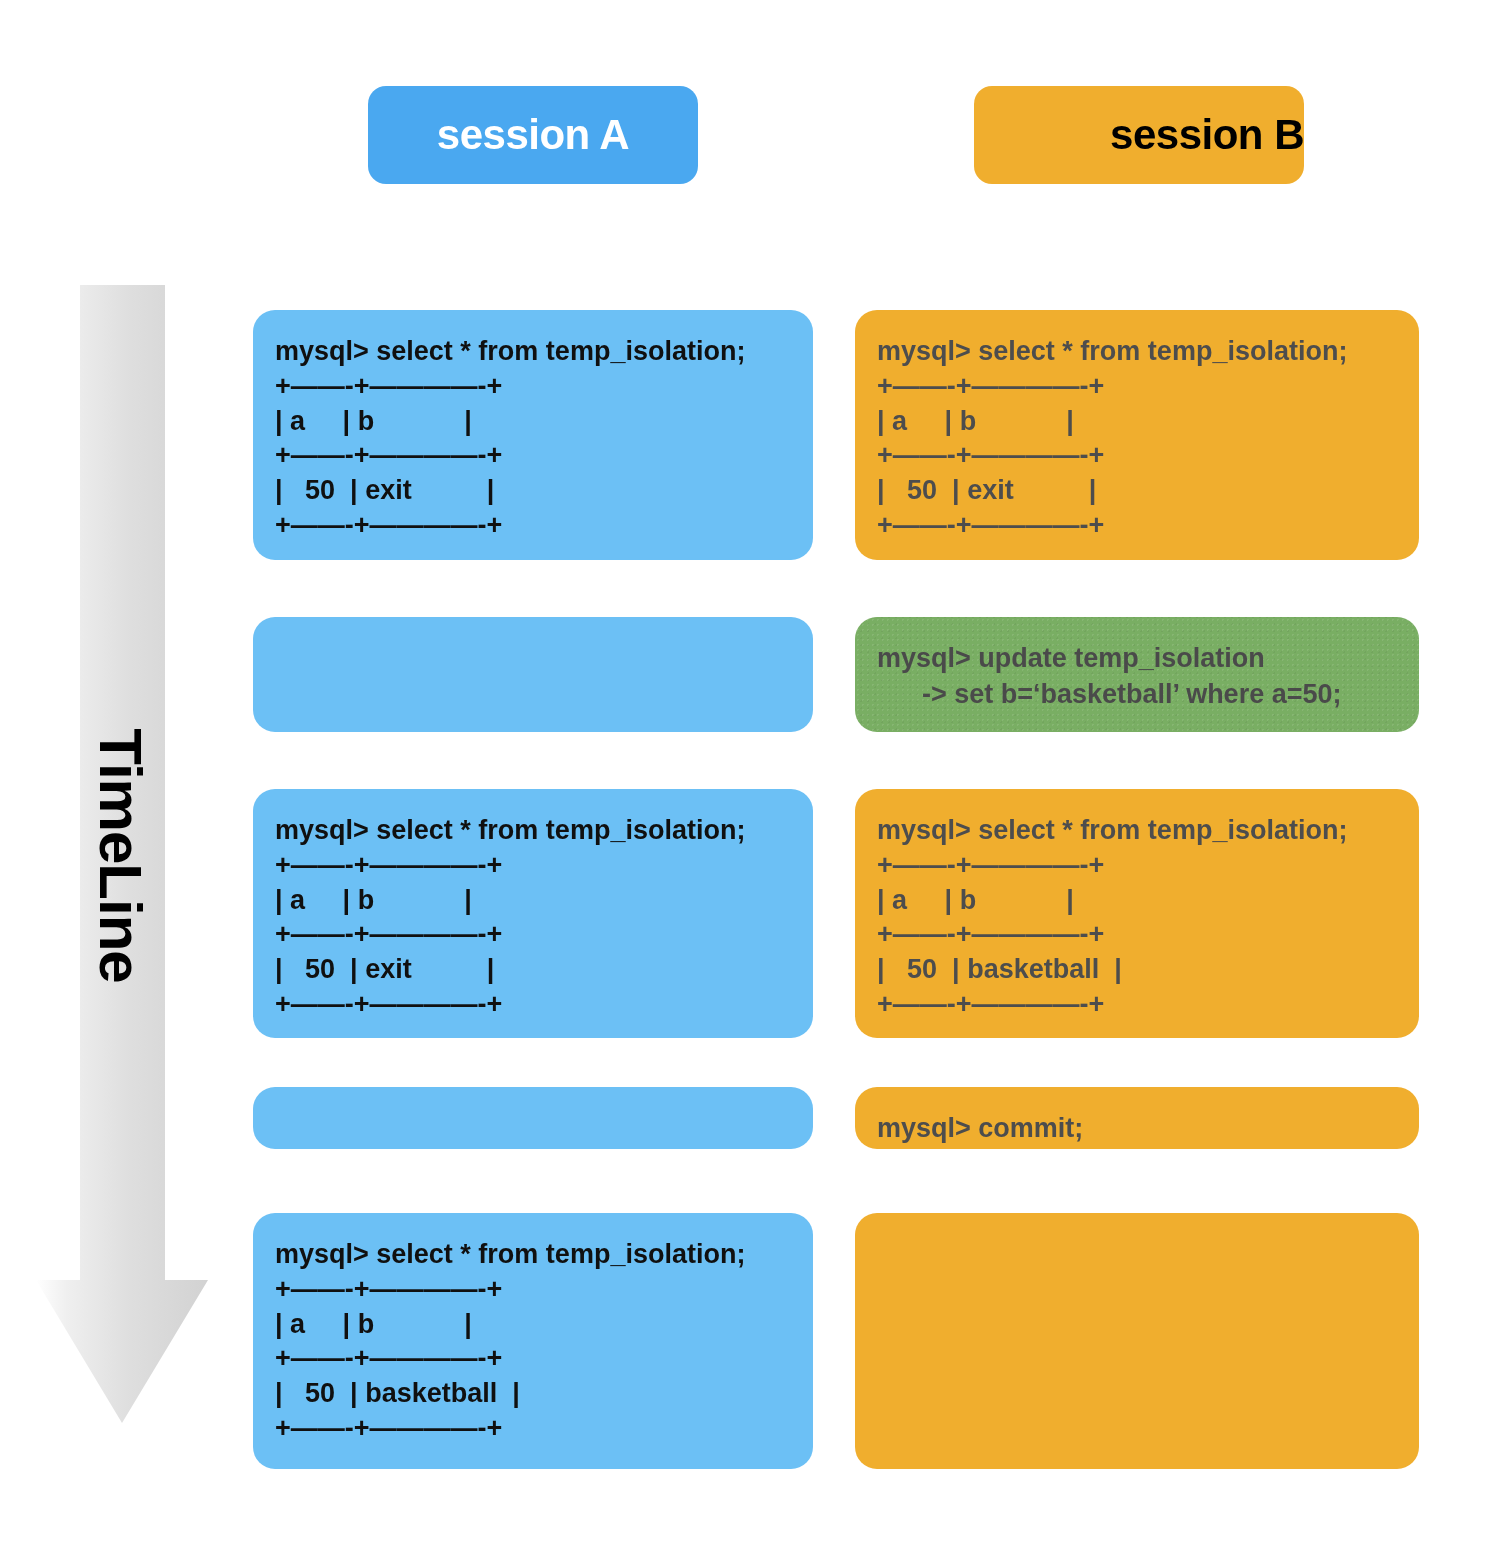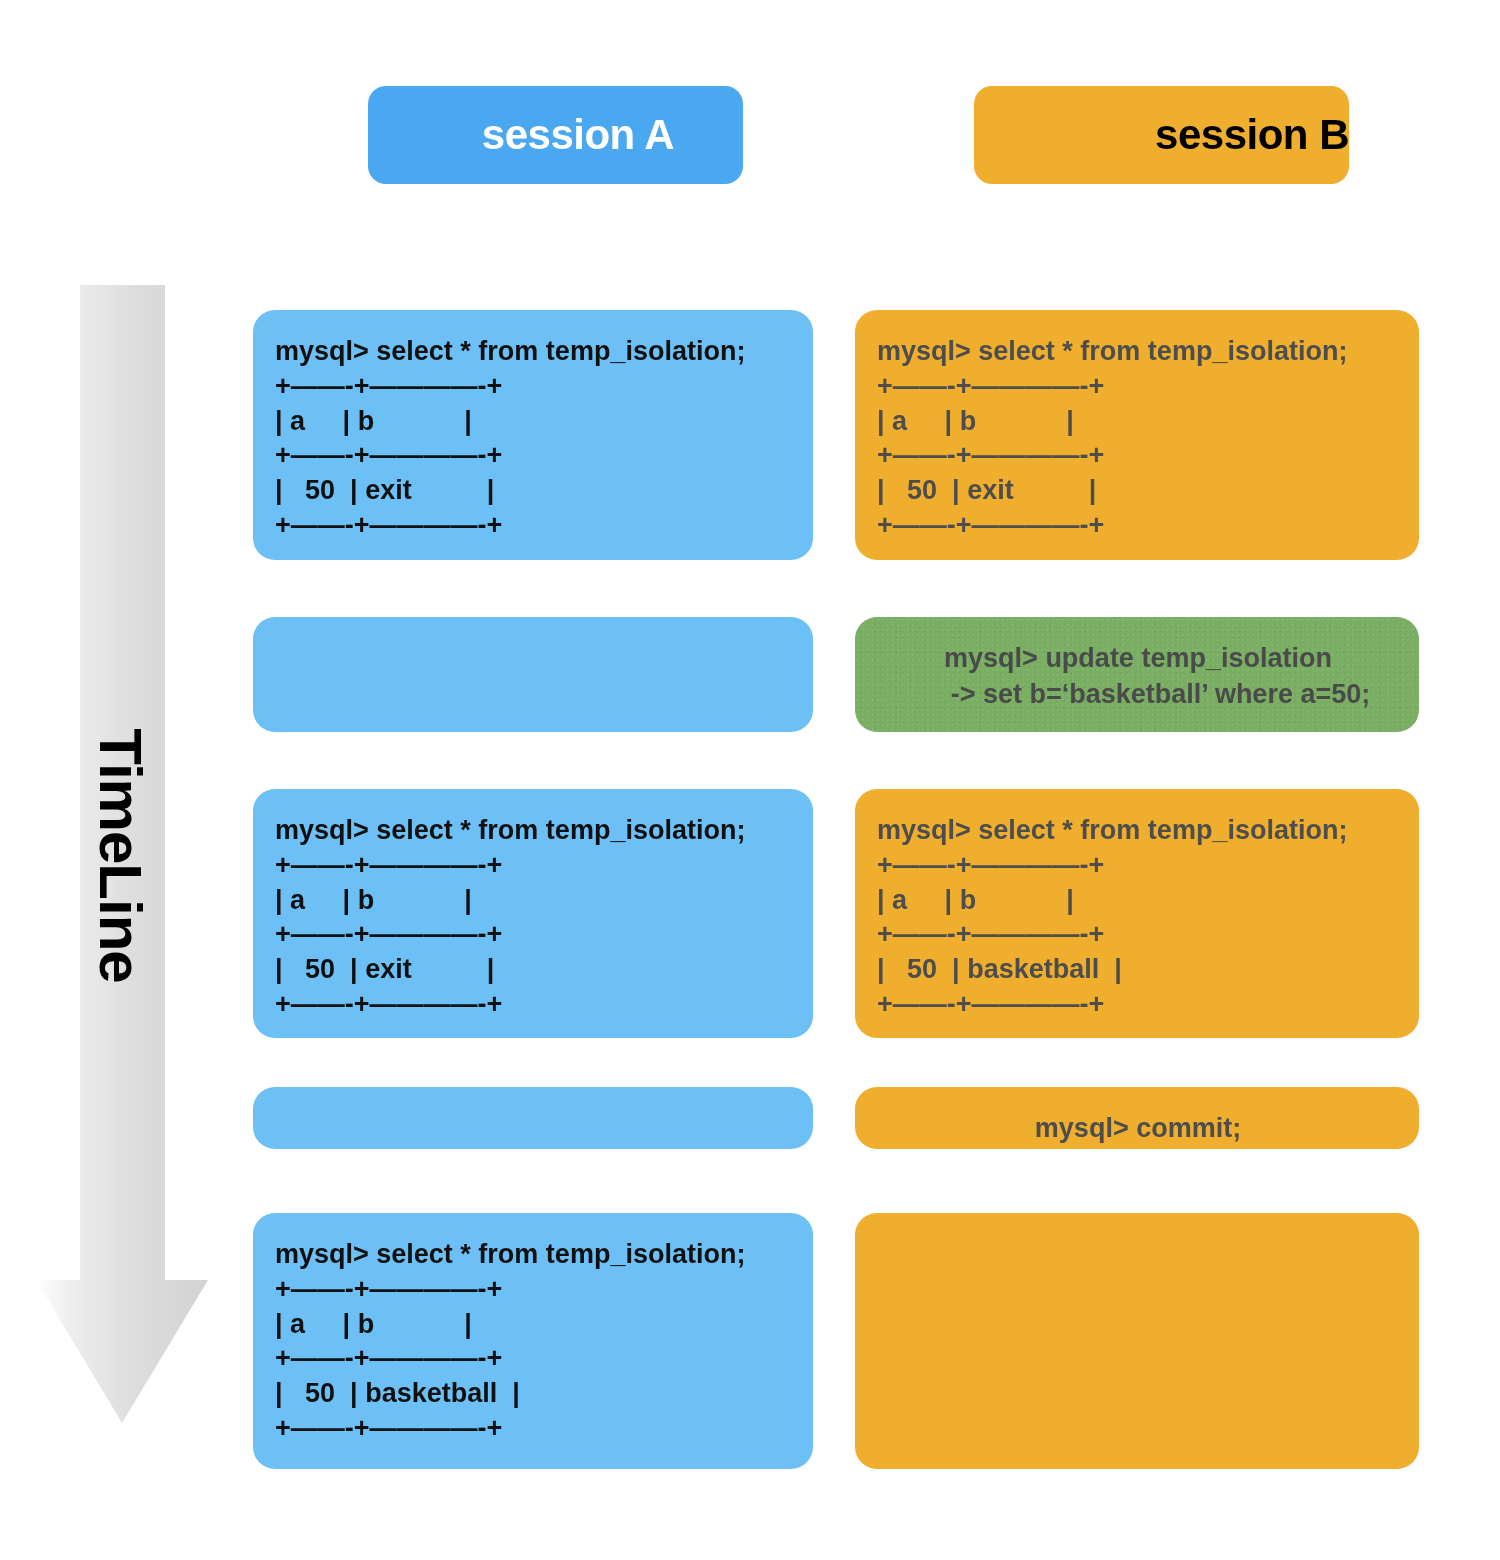--- a/index.html
+++ b/index.html
@@ -54,21 +54,20 @@
   .session-header {
     position: absolute;
     height: 98px;
     border-radius: 18px;
     display: flex;
     align-items: center;
     justify-content: center;
     font-size: 42px;
     font-weight: bold;
     letter-spacing: -0.5px;
-    padding-left: 45px;
   }
   #session-a-header {
     left: 368px;
     top: 86px;
     width: 330px;
     background: #4AA8F0;
     color: #ffffff;
   }
   #session-b-header {
     left: 974px;
@@ -112,21 +111,20 @@
     font-family: "Liberation Sans", sans-serif;
     font-size: 27px;
     font-weight: bold;
     line-height: 1.29;
     white-space: pre;
     letter-spacing: 0px;
   }
   .row2.col-b .code,
   .row4.col-b .code {
     line-height: 1.32;
-    text-align: center;
   }
 </style>
 </head>
 <body>
 
 <div id="timeline-arrow">
   <svg viewBox="0 0 180 1140" preserveAspectRatio="none" aria-hidden="true">
     <defs>
       <linearGradient id="arrowGrad" x1="0" y1="0" x2="1" y2="0">
         <stop offset="0%" stop-color="#FFFFFF"></stop>

